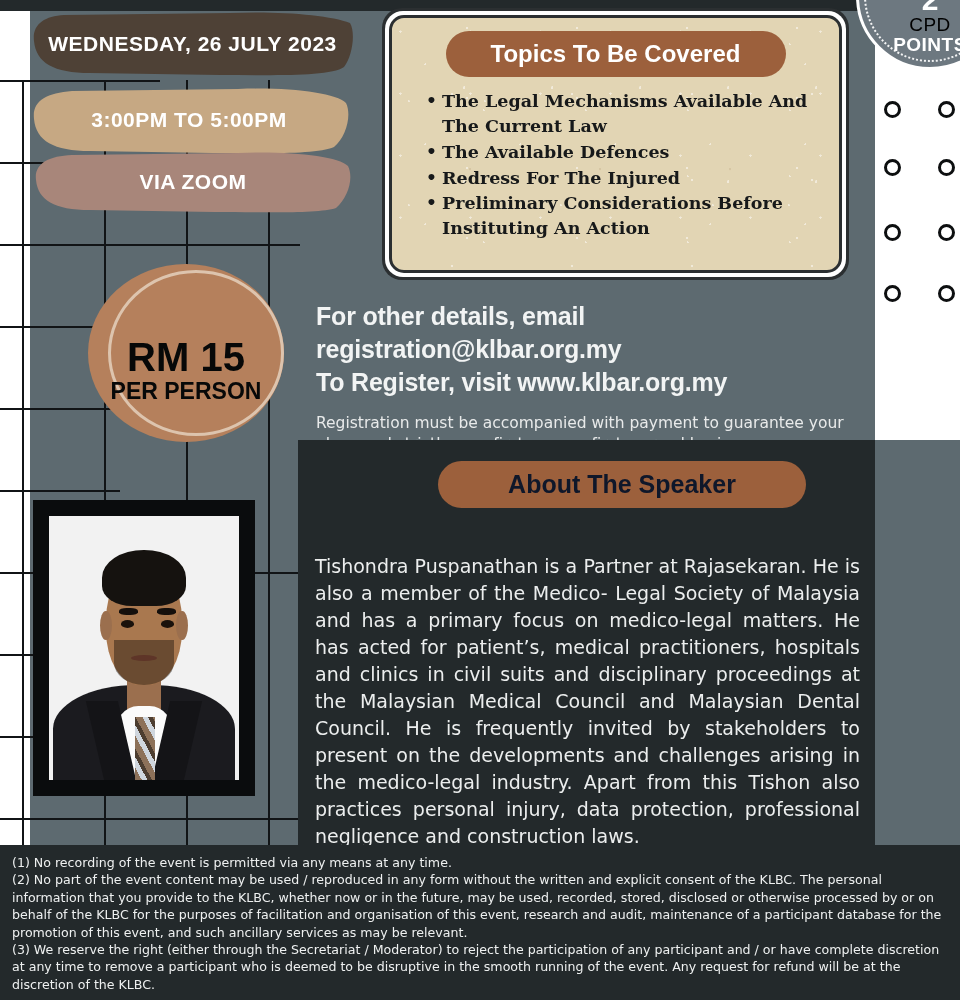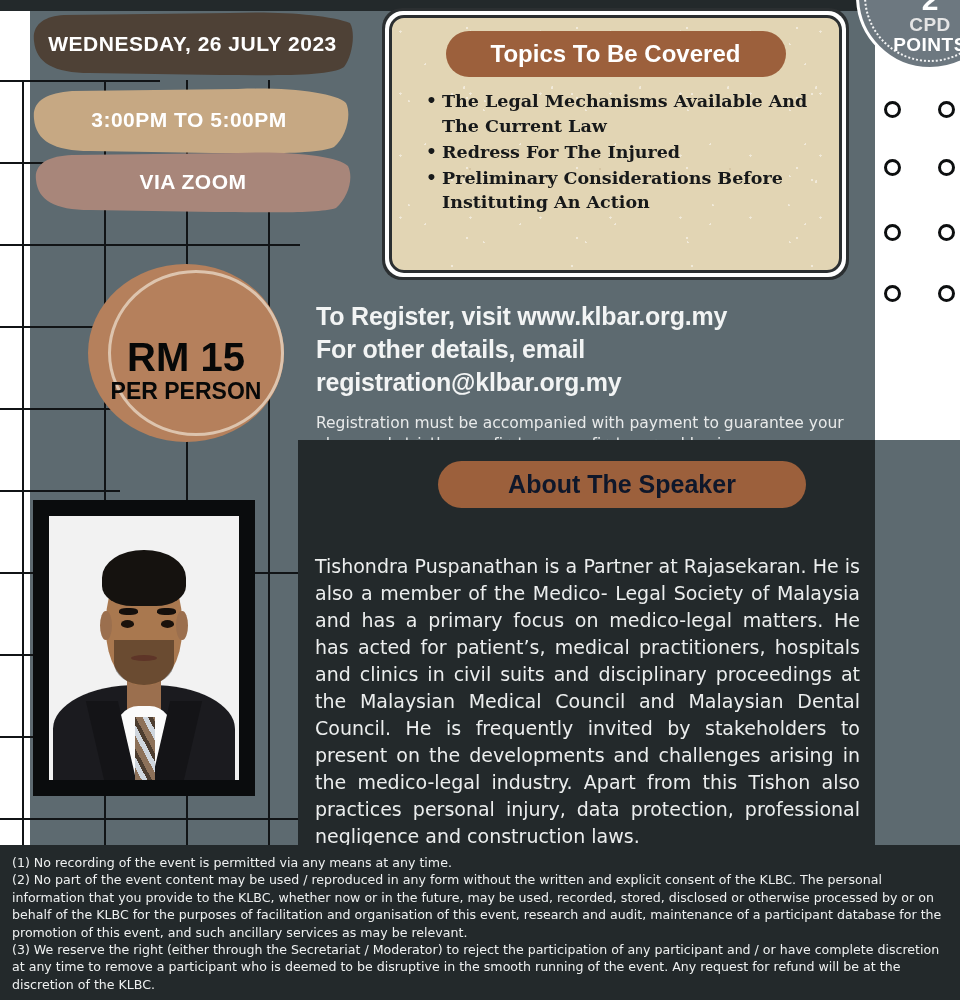--- a/index.html
+++ b/index.html
@@ -70,21 +70,21 @@
     position:absolute;left:856px;top:-78px;width:148px;height:148px;border-radius:50%;
     background:#6d7880;z-index:6;border:3px solid #ffffff;box-sizing:border-box;
     display:flex;flex-direction:column;align-items:center;justify-content:flex-end;
     padding-bottom:12px;
   }
   .cpd:after{
     content:"";position:absolute;left:5px;top:5px;right:5px;bottom:5px;border-radius:50%;
     border:2px dotted #ffffff;opacity:.92;
   }
   .cpd-num{color:#fff;font-size:30px;font-weight:bold;line-height:1;position:relative;z-index:2;}
-  .cpd-l1{color:#e5e5e5;font-size:19px;font-weight:bold;line-height:1.05;position:relative;z-index:2;letter-spacing:.5px;}
+  .cpd-l1{color:#000000;font-size:19px;font-weight:normal;line-height:1.05;position:relative;z-index:2;letter-spacing:.5px;}
   .cpd-l2{color:#ffffff;font-size:19px;font-weight:bold;line-height:1.05;position:relative;z-index:2;letter-spacing:.5px;}
 
   
   .punch{position:absolute;width:17px;height:17px;border-radius:50%;border:3px solid #0d0f10;background:#fff;z-index:3;box-sizing:border-box;}
 
   
   .price{
     position:absolute;left:88px;top:264px;width:196px;height:178px;border-radius:50%;
     background:#b5805c;z-index:4;display:flex;flex-direction:column;align-items:center;justify-content:center;
   }
@@ -188,20 +188,21 @@
     <span>VIA ZOOM</span>
   </div>
 
   <div class="topics">
     <div class="topics-mid">
       <div class="topics-in">
         <div class="speckle"></div>
         <div class="topics-title">Topics To Be Covered</div>
         <ul class="topics-list">
           <li>The Legal Mechanisms Available And The Current Law</li>
+          <li>The Available Defences</li>
           <li>Redress For The Injured</li>
           <li>Preliminary Considerations Before Instituting An Action</li>
         </ul>
       </div>
     </div>
   </div>
 
   <div class="cpd">
     <div class="cpd-num">2</div>
     <div class="cpd-l1">CPD</div>
@@ -216,22 +217,22 @@
   <div class="punch" style="left:938px;top:224px;"></div>
   <div class="punch" style="left:884px;top:285px;"></div>
   <div class="punch" style="left:938px;top:285px;"></div>
 
   <div class="price">
     <div class="price-amt">RM 15</div>
     <div class="price-unit">PER PERSON</div>
   </div>
 
   <div class="register">
+    <div class="reg-line">For other details, email registration@klbar.org.my</div>
     <div class="reg-line">To Register, visit www.klbar.org.my</div>
-    <div class="reg-line">For other details, email registration@klbar.org.my</div>
     <div class="reg-note">Registration must be accompanied with payment to guarantee your place and strictly on a first - come, first- served basis.</div>
   </div>
 
   <div class="speaker">
     <div class="speaker-title">About The Speaker</div>
     <div class="speaker-bio">Tishondra Puspanathan is a Partner at Rajasekaran. He is also a member of the Medico- Legal Society of Malaysia and has a primary focus on medico-legal matters. He has acted for patient’s, medical practitioners, hospitals and clinics in civil suits and disciplinary proceedings at the Malaysian Medical Council and Malaysian Dental Council. He is frequently invited by stakeholders to present on the developments and challenges arising in the medico-legal industry. Apart from this Tishon also practices personal injury, data protection, professional negligence and construction laws.</div>
   </div>
 
   <div class="photo-frame">
     <div class="photo-frame-in">

